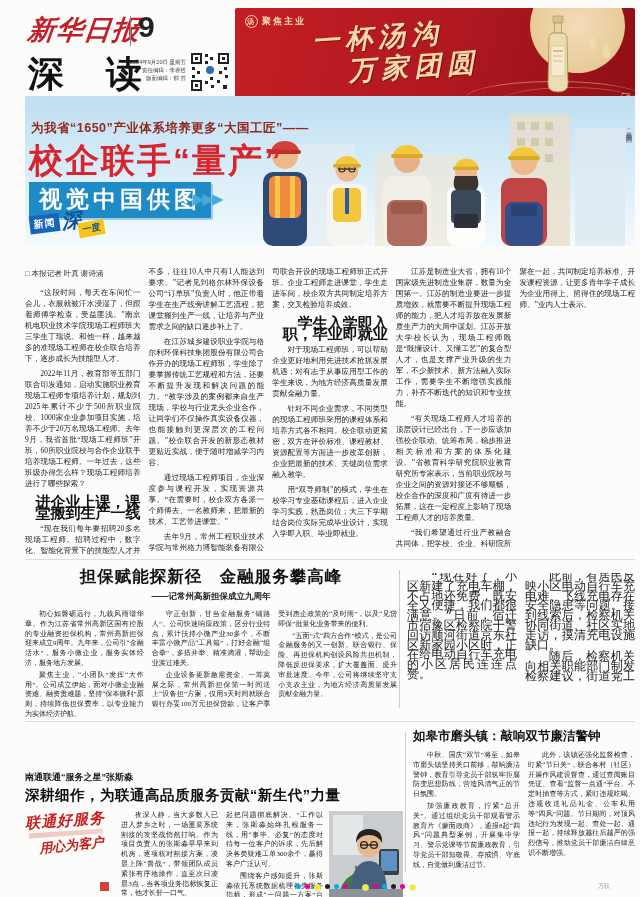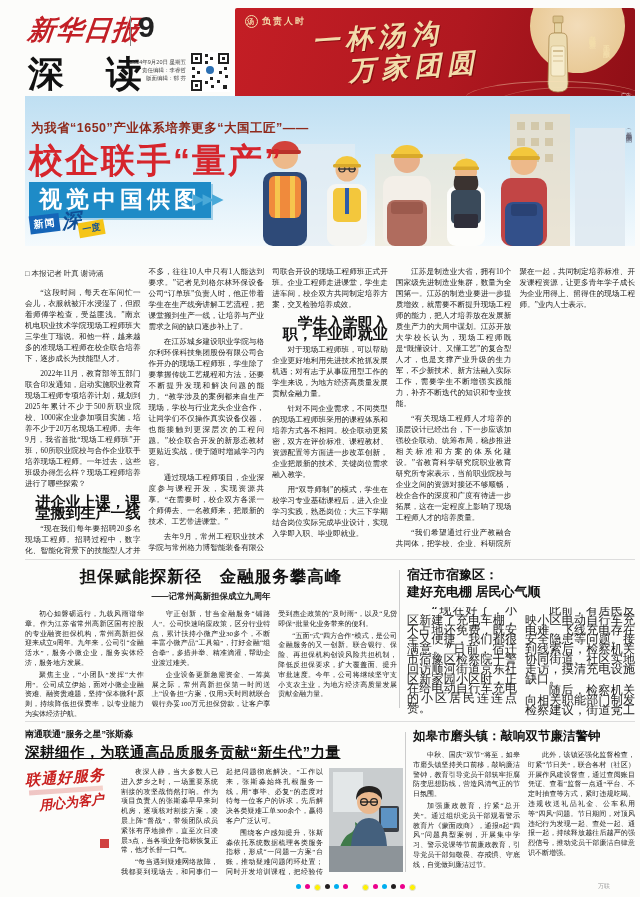--- a/index.html
+++ b/index.html
@@ -73,22 +73,22 @@
   .a2 .body p{margin:0 0 2px 0;text-indent:2em;}
 
   .a3{left:407px;top:566px;width:228px;}
   .a3 .h1{font-size:13px;font-weight:bold;color:#111;line-height:17px;}
   .a3 .body{margin-top:7px;height:112px;column-count:2;column-gap:8px;column-fill:auto;overflow:hidden;
       font-family:Liberation Mono, monospace;font-size:12px;line-height:9.8px;text-align:justify;}
   .a3 .body p{margin:0 0 2px 0;text-indent:2em;}
 
   
   .a4{left:25px;top:728px;width:378px;}
-  .a4 .kick{font-size:9px;font-weight:bold;color:#222;}
-  .a4 .h1{font-size:14.5px;font-weight:bold;color:#111;margin-top:2px;letter-spacing:.5px;text-decoration:underline;}
+  .a4 .kick{font-size:9px;font-weight:bold;color:#222;margin-top:43px;}
+  .a4 .h1{font-size:14.5px;font-weight:bold;color:#111;margin-top:2px;letter-spacing:.5px;}
   .a4 .content{display:flex;margin-top:6px;gap:6px;}
   .logo-lt{width:90px;height:84px;flex:0 0 auto;position:relative;}
   .logo-lt .l1{font-size:15px;font-weight:bold;font-style:italic;color:#c8201f;transform:rotate(-4deg);letter-spacing:1px;}
   .logo-lt .l2{font-size:13px;font-weight:bold;font-style:italic;color:#c8201f;transform:rotate(-6deg);margin:6px 0 0 14px;}
   .logo-lt .seal{position:absolute;right:6px;bottom:4px;width:9px;height:9px;background:#c8201f;opacity:.85;}
   .logo-lt .brush{position:absolute;left:4px;top:20px;width:74px;height:5px;background:linear-gradient(90deg,#c8201f,#e0543f);opacity:.25;transform:rotate(-4deg);}
   .a4 .body{width:202px;height:118px;column-count:2;column-gap:8px;column-fill:auto;overflow:hidden;
       font-family:"Liberation Serif","DejaVu Serif",serif;font-size:7px;line-height:9.8px;text-align:justify;}
   .a4 .body p{margin:0 0 2px 0;text-indent:2em;}
   .photo{width:74px;height:104px;flex:0 0 auto;}
@@ -146,21 +146,21 @@
     <rect x="3" y="30" width="7" height="7" fill="#fff"></rect>
       <rect x="5" y="32" width="3" height="3" fill="#222"></rect>
     <circle cx="20" cy="18" r="4" fill="#2b6fb3"></circle>
   </svg>
   <div class="abs mast-rule"></div>
 
   <div class="abs ad">
     <div class="ad-moon"></div>
     <div class="ad-brand">
       <span class="ad-brand-circle">汤</span>
-      <span>负责人时</span>
+      <span>聚焦主业</span>
     </div>
     <div class="ad-slogan">
       <div class="l1">一杯汤沟</div>
       <div class="l2">万家团圆</div>
     </div>
     <svg class="ad-bottle" width="46" height="84" viewBox="0 0 46 84">
       <rect x="18" y="2" width="10" height="7" rx="1" fill="#d8c08a" stroke="#a8884e" stroke-width=".6"></rect>
       <rect x="19.5" y="9" width="7" height="10" fill="#e6d4a4" stroke="#a8884e" stroke-width=".6"></rect>
       <path d="M14 24 Q14 19 19.5 19 L26.5 19 Q32 19 32 24 L33 70 Q33 78 23 78 Q13 78 13 70 Z" fill="#ecdcb2" stroke="#a8884e" stroke-width=".8"></path>
       <rect x="16" y="32" width="14" height="30" rx="2" fill="#f6eccd" stroke="#c2a86e" stroke-width=".5"></rect>
@@ -284,24 +284,20 @@
       <p>聚焦主业，“小团队”发挥“大作用”。公司成立伊始，面对小微企业融资难、融资贵难题，坚持“保本微利”原则，持续降低担保费率，以专业能力为实体经济护航。</p>
       <p>守正创新，甘当金融服务“铺路人”。公司快速响应政策，区分行业特点，累计扶持小微产业30多个，不断丰富小微产品“工具箱”，打好金融“组合拳”，多措并举、精准滴灌，帮助企业渡过难关。</p>
       <p>企业设备更新急需资金、一筹莫展之际，常州高新担保第一时间送上“设备担”方案，仅用3天时间就联合银行办妥100万元担保贷款，让客户享受到惠企政策的“及时雨”，以及“见贷即保”批量化业务带来的便利。</p>
       <p>“五面”式“四方合作”模式，是公司金融服务的又一创新。联合银行、保险、再担保机构创设风险共担机制，降低反担保要求，扩大覆盖面、提升审批速度。今年，公司将继续坚守支小支农主业，为地方经济高质量发展贡献金融力量。</p>
     </div>
   </div>
 
   <div class="abs vline" style="left:399px;top:570px;height:138px;"></div>
 
   <div class="abs a3">
-    <div class="h1">
-      <div>宿迁市宿豫区：</div>
-      <div>建好充电棚 居民心气顺</div>
-    </div>
     <div class="body">
       <p>“现在好了，小区新建了充电车棚，不占地还免费，既安全又便捷，我们都很满意。”日前，宿迁市宿豫区检察院干警回访顺河街道京东社区新家园小区时，正在给电动自行车充电的小区居民连连点赞。</p>
       <p>此前，有居民反映小区电动自行车充电难、飞线充电存在安全隐患等问题。接到线索后，检察机关协同街道、社区实地走访，摸清充电设施缺口。</p>
       <p>随后，检察机关向相关职能部门制发检察建议，街道党工委第一时间召开协调会，议定安全、美观、便民的总体方案；由所在社区、物业、居民代表共同参与，在居民楼宇周边科学选址，新建、改造一批充电车棚，并接入智能充电装置。</p>
       <p>如今，小区新建充电车棚宽敞整洁，智能充电桩一应俱全，居民充电难问题得到有效解决，大家的心气更顺了。</p>
     </div>
   </div>
 
   <div class="abs hline" style="left:25px;top:721px;width:610px;"></div>
 

